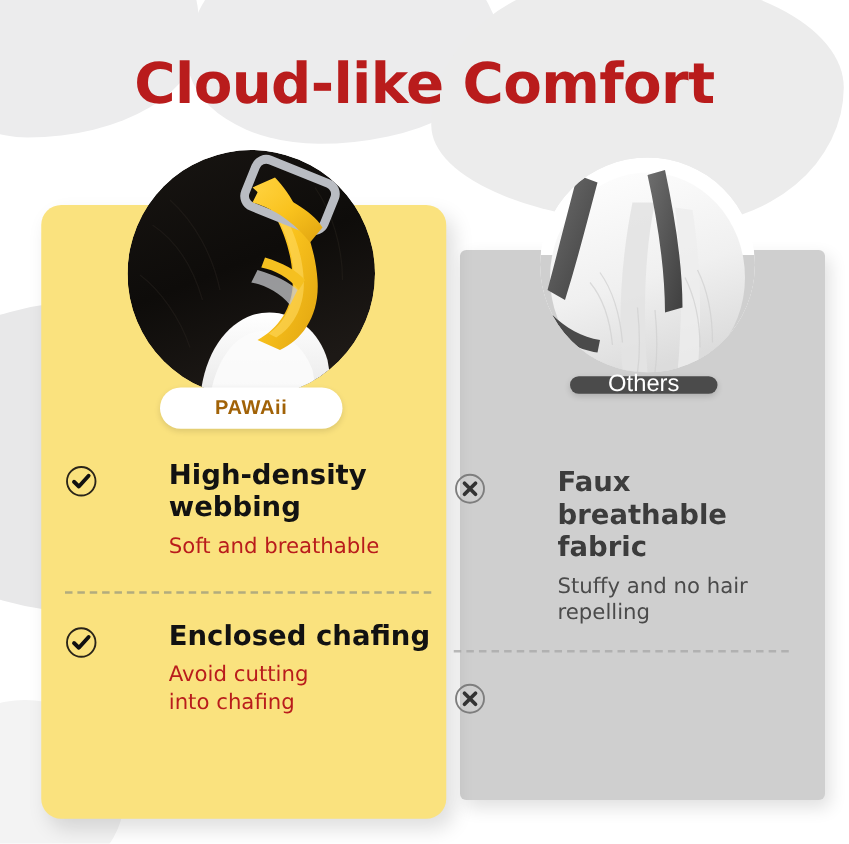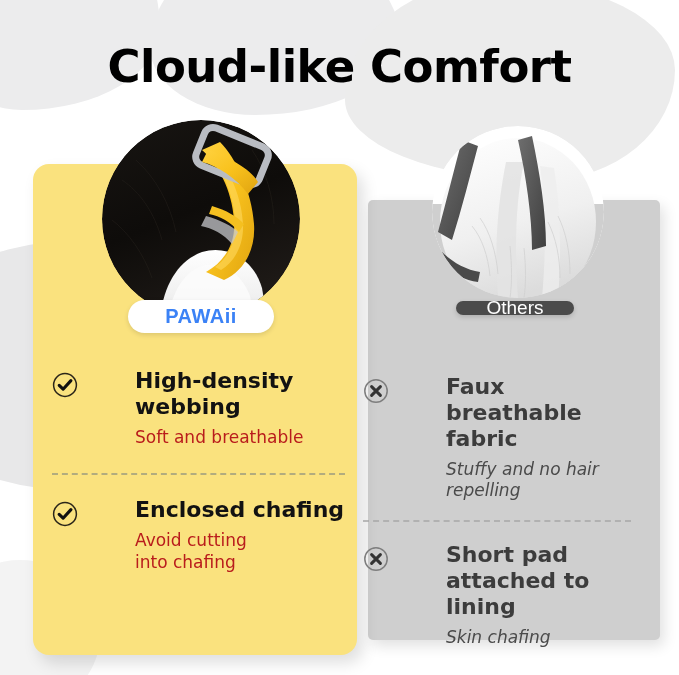--- a/index.html
+++ b/index.html
@@ -77,21 +77,21 @@
   
   .title {
     position: absolute;
     left: 0;
     top: 40px;
     width: 679px;
     text-align: center;
     font-size: 45px;
     font-weight: bold;
     letter-spacing: -0.5px;
-    color: #000000;
+    color: #b91c1c;
     font-family: "DejaVu Sans", sans-serif;
     white-space: nowrap;
   }
 
   
   .card {
     position: absolute;
     box-sizing: border-box;
   }
   .card-pawaii {
@@ -141,27 +141,27 @@
     position: absolute;
     z-index: 7;
     display: flex;
     align-items: center;
     justify-content: center;
     font-weight: bold;
     box-sizing: border-box;
   }
   .badge-pawaii {
     left: 128px;
-    top: 300px;
+    top: 310px;
     width: 146px;
     height: 33px;
     background: #ffffff;
     border-radius: 17px;
-    color: #3b82f6;
-    font-size: 20px;
+    color: #a16207;
+    font-size: 16px;
     letter-spacing: 0.5px;
     box-shadow: 0 2px 5px rgba(0,0,0,0.12);
   }
   .badge-others {
     left: 456px;
     top: 301px;
     width: 118px;
     height: 14px;
     background: #4b4b4b;
     border-radius: 16px;
@@ -207,21 +207,21 @@
   .feat-sub {
     font-size: 17px;
     line-height: 1.27;
     margin-top: 7px;
     white-space: pre-line;
     font-family: "DejaVu Sans", sans-serif;
   }
   .pawaii .feat-title { color: #121212; }
   .pawaii .feat-sub   { color: #b91c1c; }
   .others .feat-title { color: #3c3c3c; }
-  .others .feat-sub   { color: #4a4a4a; font-style: italic; }
+  .others .feat-sub   { color: #4a4a4a; }
 
   .divider {
     height: 0;
     border-top: 2px dashed #9b9b7e;
     opacity: 0.75;
   }
   .divider-pawaii { margin: 25px 0 22px 0; width: 293px; }
   .divider-others { border-top-color: #a7a7a7; margin: 18px 0 20px 0; width: 268px; }
 </style>
 </head>
@@ -398,22 +398,17 @@
 
     <div class="divider divider-others"></div>
 
     <div class="feature">
       <span class="feat-icon">
         <svg viewBox="0 0 26 26">
           <circle cx="13" cy="13" r="11.2" fill="none" stroke="#7e7e7e" stroke-width="1.5"></circle>
           <path d="M8.6 8.6 L17.4 17.4 M17.4 8.6 L8.6 17.4" fill="none" stroke="#333333" stroke-width="3" stroke-linecap="round"></path>
         </svg>
       </span>
-      <span class="feat-text">
-        <div class="feat-title">Short pad
-attached to lining</div>
-        <div class="feat-sub">Skin chafing</div>
-      </span>
     </div>
 
   </div>
 
 </div>
 
 </body></html>

